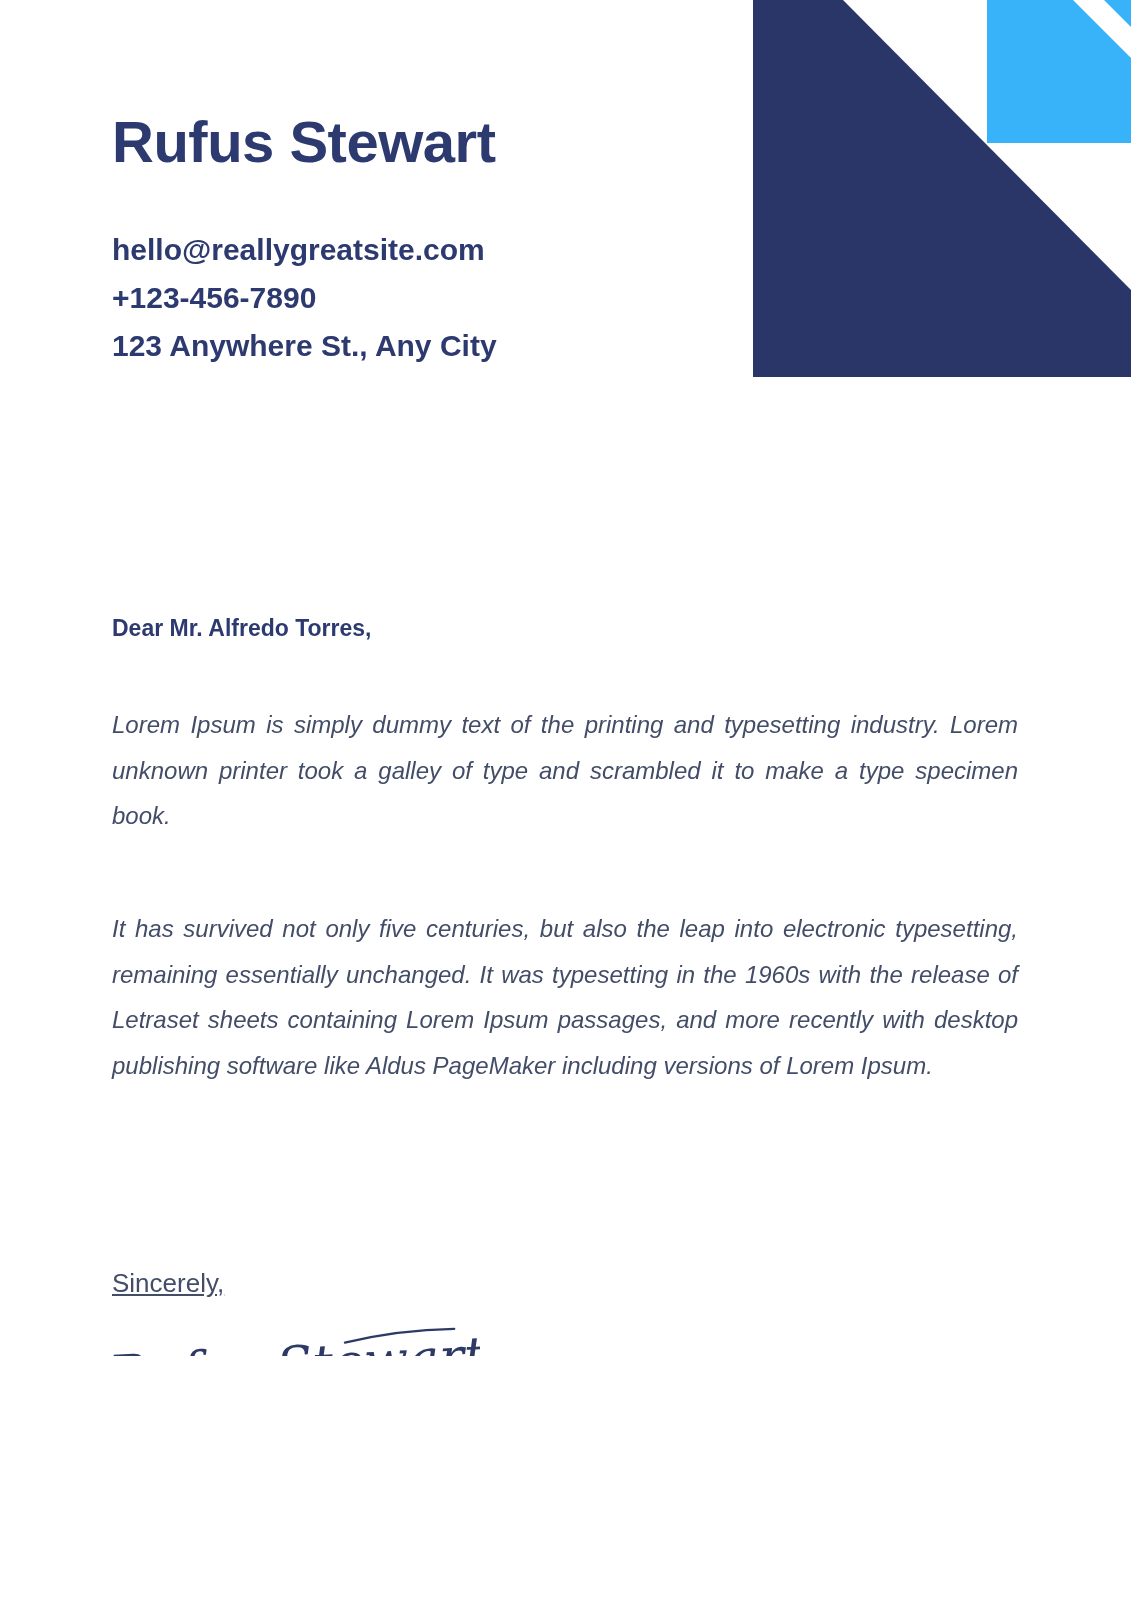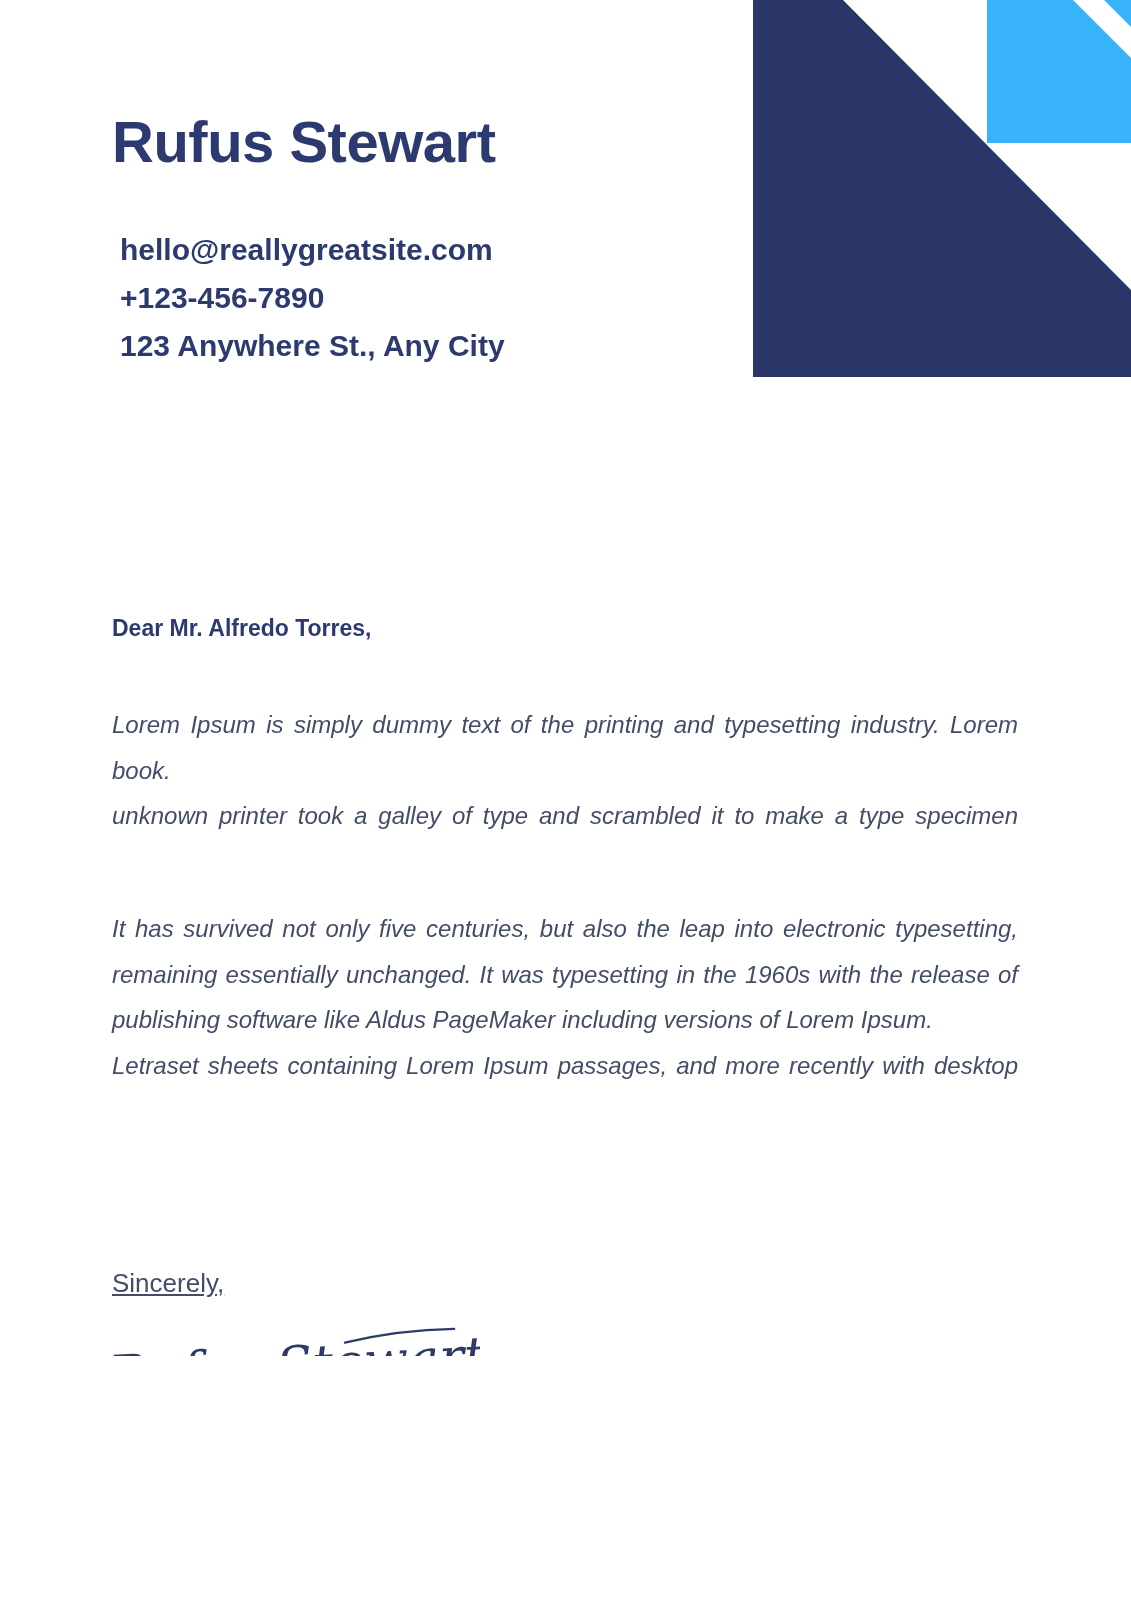--- a/index.html
+++ b/index.html
@@ -26,21 +26,21 @@
   .shape-navy{fill:var(--navy);}
   .shape-blue{fill:var(--blue);}
   .content{position:absolute;left:0;top:0;width:100%;height:100%;z-index:2;}
 
   .sender-name{
     position:absolute;left:112px;top:112px;
     font-size:58px;font-weight:700;line-height:60px;
     letter-spacing:-0.5px;color:var(--heading-text);
   }
   .contact{
-    position:absolute;left:120px;top:226px;
+    position:absolute;left:112px;top:226px;
     font-size:30px;font-weight:700;line-height:48px;
     color:var(--heading-text);
   }
   .greeting{
     position:absolute;left:112px;top:608px;
     font-size:23px;font-weight:700;line-height:40px;
     color:var(--heading-text);
   }
   .paragraph{
     position:absolute;left:112px;width:906px;
@@ -91,29 +91,29 @@
     <div class="contact">
       <div>hello@reallygreatsite.com</div>
       <div>+123-456-7890</div>
       <div>123 Anywhere St., Any City</div>
     </div>
 
     <div class="greeting">Dear Mr. Alfredo Torres,</div>
 
     <div class="paragraph paragraph-1">
         <div class="body-line">Lorem Ipsum is simply dummy text of the printing and typesetting industry. Lorem</div>
+        <div class="body-line">unknown printer took a galley of type and scrambled it to make a type specimen</div>
         <div class="body-line last">book.</div>
-        <div class="body-line">unknown printer took a galley of type and scrambled it to make a type specimen</div>
       </div>
 
     <div class="paragraph paragraph-2">
         <div class="body-line">It has survived not only five centuries, but also the leap into electronic typesetting,</div>
         <div class="body-line">remaining essentially unchanged. It was typesetting in the 1960s with the release of</div>
+        <div class="body-line">Letraset sheets containing Lorem Ipsum passages, and more recently with desktop</div>
         <div class="body-line last">publishing software like Aldus PageMaker including versions of Lorem Ipsum.</div>
-        <div class="body-line">Letraset sheets containing Lorem Ipsum passages, and more recently with desktop</div>
       </div>
 
     <div class="closing">Sincerely,</div>
 
     <div class="signature-wrap">
       <svg width="380" height="140" viewBox="0 0 380 140">
         <g transform="rotate(-3 180 70)">
           <text class="signature-text" x="8" y="88">Rufus Stewart</text>
           <path class="signature-flourish" d="M246 50 Q 300 40 356 42"></path>
         </g>

